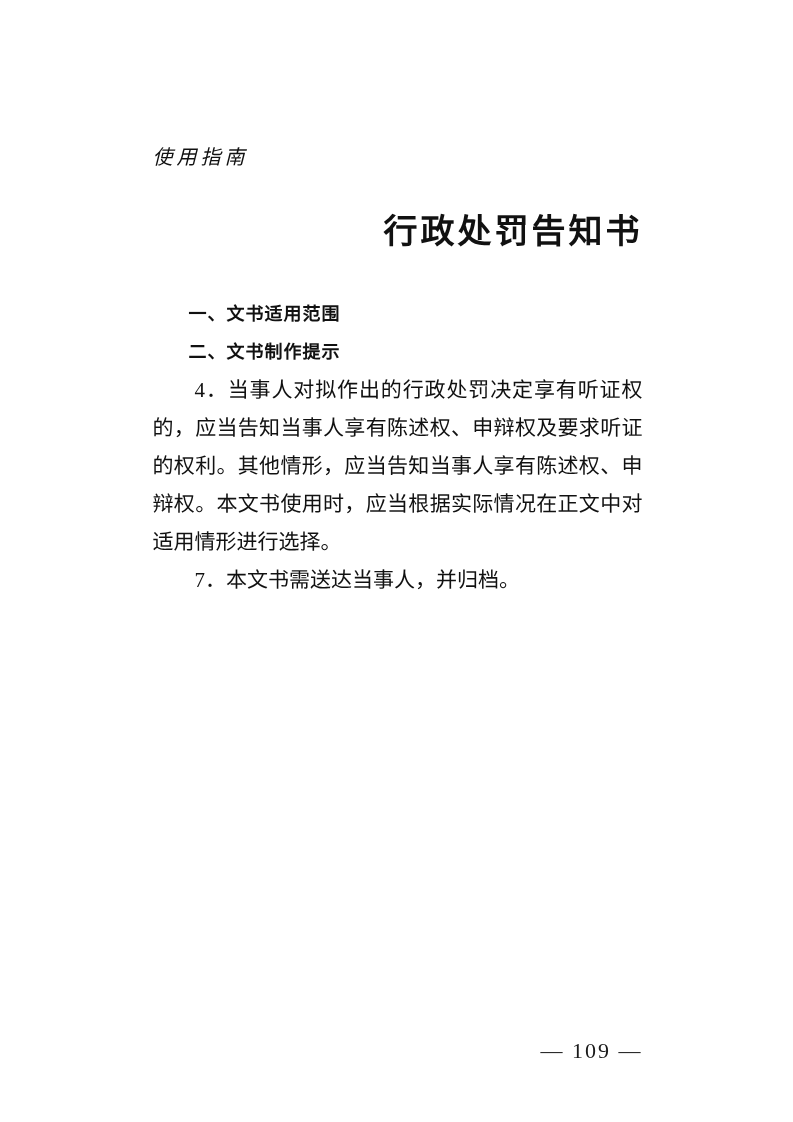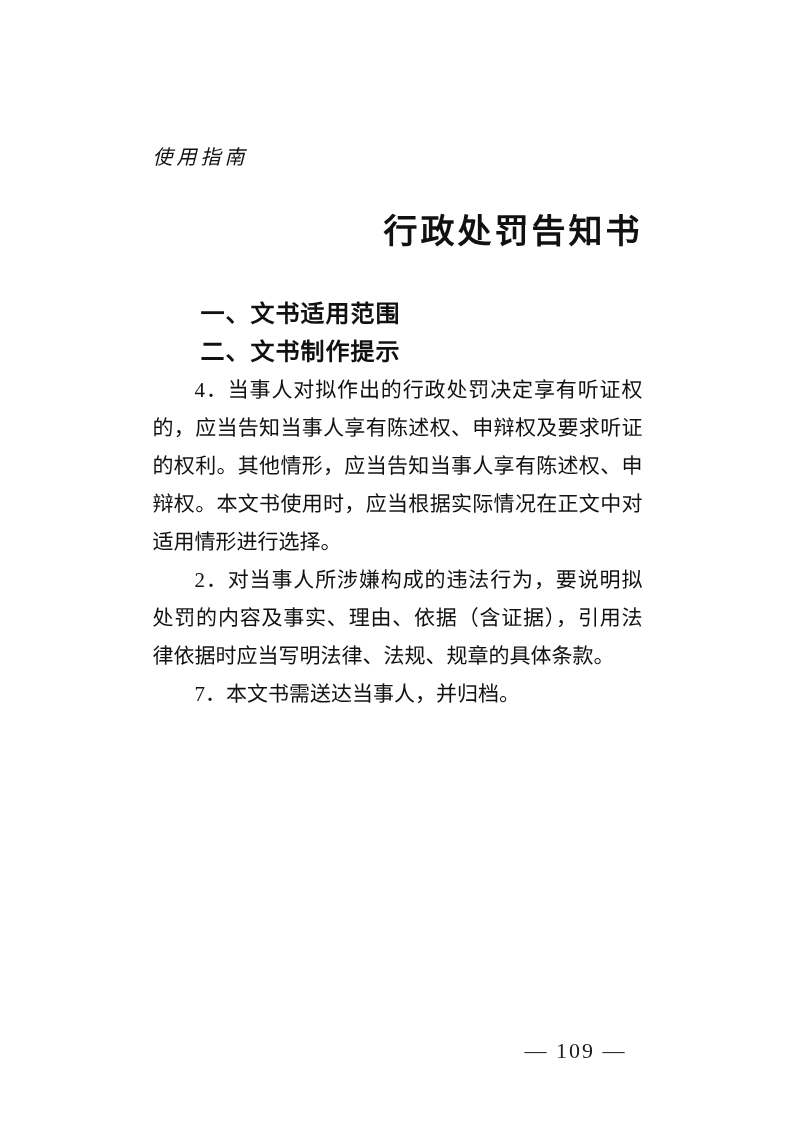--- a/index.html
+++ b/index.html
@@ -37,30 +37,30 @@
     font-family: "Liberation Serif", "DejaVu Serif", serif;
   }
   .body-para {
     margin: 0;
     text-indent: 2em;
     text-align: justify;
     text-justify: inter-ideograph;
   }
   .section-heading {
     margin: 0;
-    font-size: 24px;
+    font-size: 18px;
     line-height: 38px;
     font-weight: 700;
     text-indent: 2em;
     font-family: "Liberation Sans", "DejaVu Sans", sans-serif;
     letter-spacing: 1px;
   }
   .page-number {
     position: absolute;
-    right: 109px;
+    right: 93px;
     bottom: 62px;
     font-size: 22px;
     line-height: 26px;
     letter-spacing: 2px;
     font-family: "Liberation Serif", "DejaVu Serif", serif;
     color: #1a1a1a;
   }
 </style>
 </head>
 <body>
@@ -72,20 +72,19 @@
   <h1 class="doc-title">行政处罚告知书</h1>
 
 
   <h2 class="section-heading">一、文书适用范围</h2>
 
 
   <h2 class="section-heading">二、文书制作提示</h2>
 
   <p class="body-para">4．当事人对拟作出的行政处罚决定享有听证权的，应当告知当事人享有陈述权、申辩权及要求听证的权利。其他情形，应当告知当事人享有陈述权、申辩权。本文书使用时，应当根据实际情况在正文中对适用情形进行选择。</p>
 
-  <p class="body-para">2．对当事人所涉嫌构成的违法行为，要说明拟处罚的内容及事实、理由、依据（含证据），引用法律依据时应当写明法律、法规、规章的具体条款。</p>
 
 
   <p class="body-para">7．本文书需送达当事人，并归档。</p>
 
   <div class="page-number">— 109 —</div>
 
 </div>
 
 </body></html>

